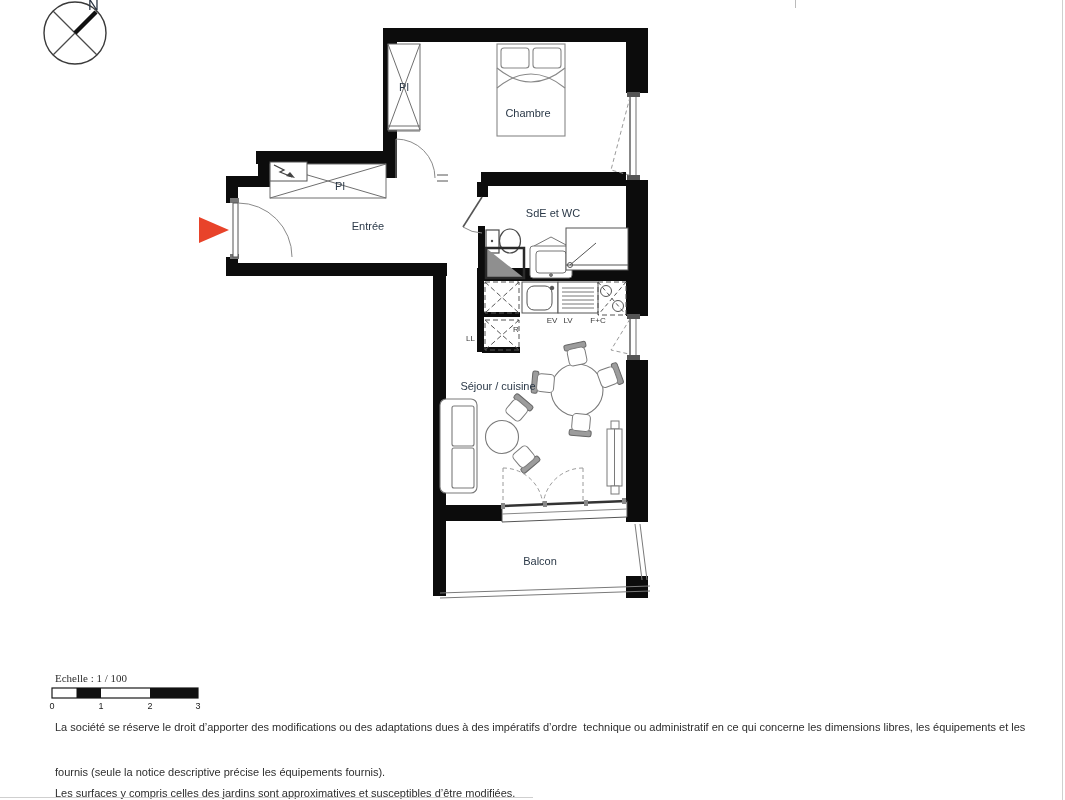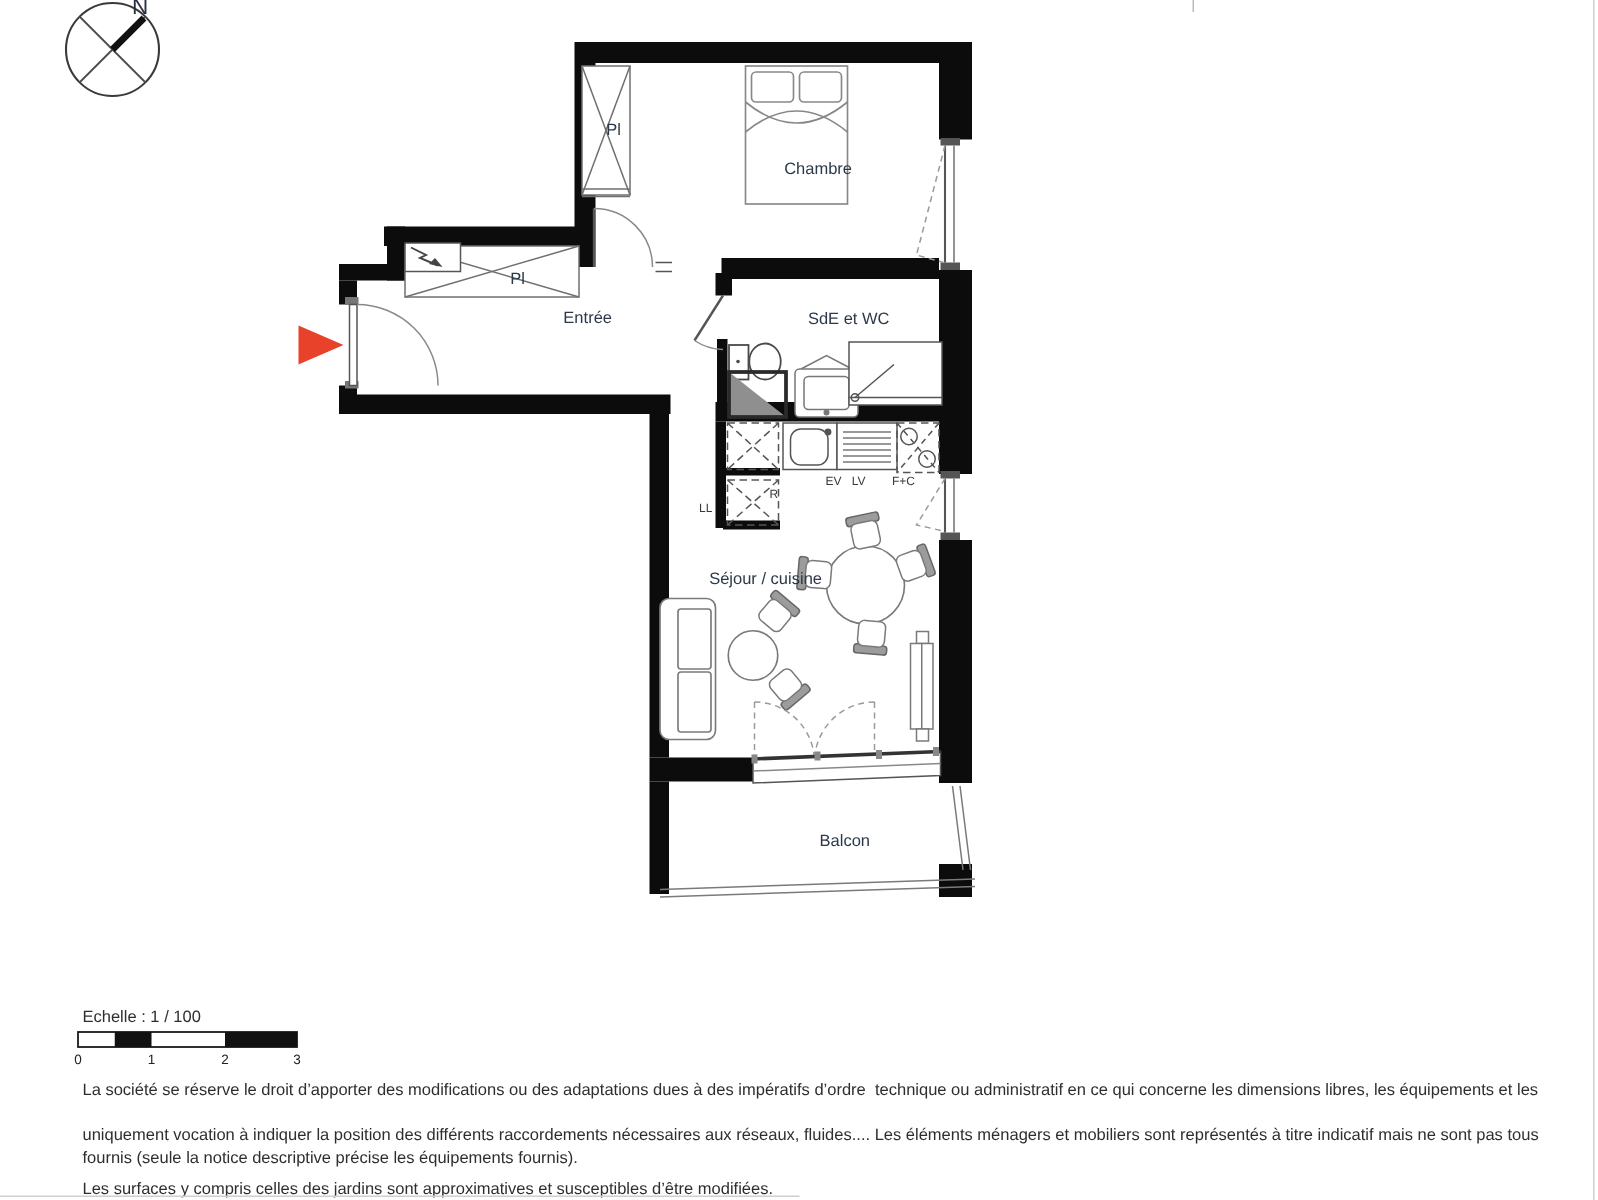--- a/index.html
+++ b/index.html
@@ -1,23 +1,23 @@
 <!DOCTYPE html>
 <html><head>
 <meta charset="utf-8">
 <style>
   html,body{margin:0;padding:0;background:#fff;}
   #stage{position:relative;width:1065px;height:800px;background:#fff;overflow:hidden;
          font-family:"Liberation Sans",sans-serif;}
   svg{position:absolute;left:0;top:0;}
   .lbl{position:absolute;color:#2b3948;font-size:11px;line-height:12px;white-space:nowrap;}
-  .ctr{text-align:right;}
+  .ctr{text-align:center;}
   .small{font-size:8px;color:#3a3a3a;line-height:9px;}
   .north{font-size:15px;color:#26313f;}
-  .scale-label{position:absolute;left:55px;top:672px;font-size:11px;color:#2e2e2e;}
+  .scale-label{position:absolute;left:55px;top:672px;font-size:11px;color:#2e2e2e;font-family:Liberation Serif, serif;}
   .tick{position:absolute;top:701px;width:12px;text-align:center;font-size:9px;color:#222;}
   .disc-line{position:absolute;left:55px;font-size:11px;color:#2e2e2e;white-space:pre;text-align:center;}
   .edge-right{position:absolute;left:1062px;top:0;width:1px;height:800px;background:#cfcfcf;}
   .edge-top-tick{position:absolute;left:795px;top:0;width:1px;height:8px;background:#bbb;}
   .edge-bottom{position:absolute;left:0;top:797px;width:533px;height:1px;background:#cfcfcf;}
 </style>
 </head>
 <body>
 
 <div id="stage">
@@ -226,42 +226,41 @@
   <g>
     <rect x="52" y="688" width="146" height="10" fill="#fff" stroke="#1a1a1a" stroke-width="1.2"></rect>
     <rect x="76.5" y="688" width="24.5" height="10" fill="#111"></rect>
     <rect x="150" y="688" width="48" height="10" fill="#111"></rect>
   </g>
 </svg>
 
 <div class="lbl north" style="left:88px;top:-1px;">N</div>
 
 <div class="lbl ctr" style="left:488px;top:87px;width:80px;margin-top:20px;">Chambre</div>
-<div class="lbl ctr" style="left:328px;top:206px;width:80px;">Entrée</div>
+<div class="lbl ctr" style="left:328px;top:220px;width:80px;">Entrée</div>
 <div class="lbl ctr" style="left:513px;top:207px;width:80px;">SdE et WC</div>
 <div class="lbl ctr" style="left:448px;top:380px;width:100px;">Séjour / cuisine</div>
 <div class="lbl ctr" style="left:500px;top:555px;width:80px;">Balcon</div>
 
 <div class="lbl ctr" style="left:394px;top:81px;width:20px;">Pl</div>
 <div class="lbl ctr" style="left:330px;top:180px;width:20px;">Pl</div>
 
 <div class="lbl small" style="left:466px;top:294px;margin-top:40px;">LL</div>
 <div class="lbl small ctr" style="left:528px;top:316px;width:18px;margin-left:15px;">EV</div>
 <div class="lbl small ctr" style="left:559px;top:316px;width:18px;">LV</div>
 <div class="lbl small ctr" style="left:586px;top:316px;width:24px;">F+C</div>
 <div class="lbl small" style="left:513px;top:325px;">R</div>
 
 <div class="scale-label">Echelle : 1 / 100</div>
 <div class="tick" style="left:46px;">0</div>
 <div class="tick" style="left:95px;">1</div>
 <div class="tick" style="left:144px;">2</div>
 <div class="tick" style="left:192px;">3</div>
 
 <div class="disc-line" style="top:721px;">La société se réserve le droit d’apporter des modifications ou des adaptations dues à des impératifs d’ordre  technique ou administratif en ce qui concerne les dimensions libres, les équipements et les</div>
-<div class="disc-line" style="top:751px;">uniquement vocation à indiquer la position des différents raccordements nécessaires aux réseaux, fluides.... Les éléments ménagers et mobiliers sont représentés à titre indicatif mais ne sont pas tous</div>
 <div class="disc-line" style="top:766px;">fournis (seule la notice descriptive précise les équipements fournis).</div>
 <div class="disc-line" style="top:787px;">Les surfaces y compris celles des jardins sont approximatives et susceptibles d’être modifiées.</div>
 
 <div class="edge-right"></div>
 <div class="edge-top-tick"></div>
 <div class="edge-bottom"></div>
 
 </div>
 
 </body></html>

